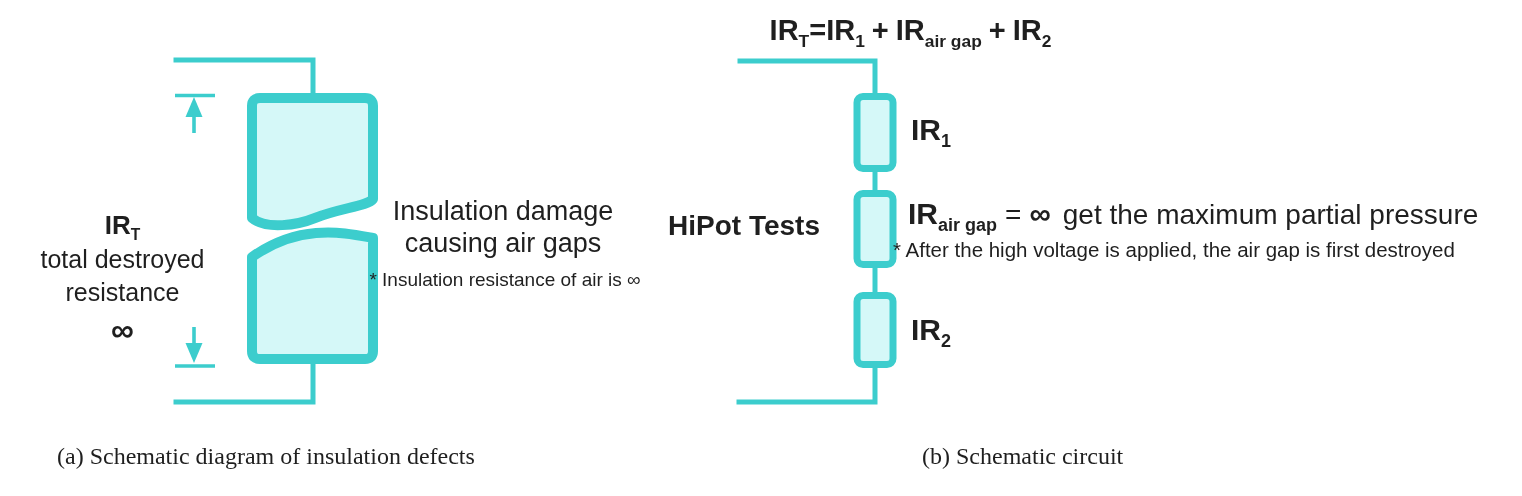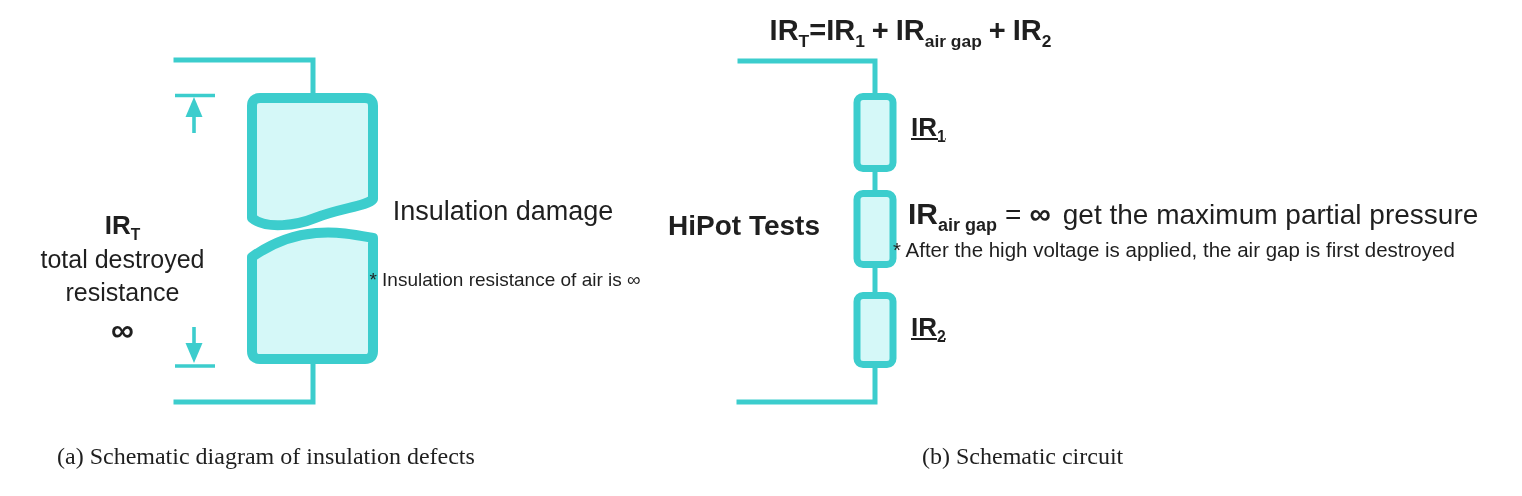--- a/index.html
+++ b/index.html
@@ -31,21 +31,21 @@
   .caption{font-size:24px;font-family:Liberation Serif, serif;}
   .caption-a{left:57px;top:442px;}
   .caption-b{left:922px;top:442px;}
 
   .formula{left:738px;top:13px;width:345px;text-align:center;font-size:29px;font-weight:700;white-space:nowrap;}
   .formula .plus{margin:0 7px;}
   sub{font-size:0.6em;line-height:0;}
 
   .hipot{left:658px;top:209px;width:172px;text-align:center;font-size:28px;font-weight:700;white-space:nowrap;}
 
-  .rlabel{font-size:26px;font-weight:700;white-space:nowrap;text-decoration:underline;}
+  .rlabel{font-size:30px;font-weight:700;white-space:nowrap;}
   .r1-label{left:911px;top:112px;}
   .r3-label{left:911px;top:312px;}
 
   .airgap-line{left:908px;top:196px;font-size:30px;white-space:nowrap;}
   .airgap-line .ir{font-weight:700;}
   .airgap-line .eq{font-weight:400;font-size:28px;margin:0 8px;}
   .airgap-line .inf{font-weight:700;}
   .airgap-line .rest{font-weight:400;font-size:28px;margin-left:12px;}
   .airgap-note{left:893px;top:238px;font-size:20.5px;white-space:nowrap;}
 </style>
@@ -87,20 +87,21 @@
 
   <div class="abs side-label">
     <div class="irt"><span>IR</span><sub>T</sub></div>
     <div>total destroyed</div>
     <div>resistance</div>
     <div class="inf">∞</div>
   </div>
 
   <div class="abs damage-label">
     <div>Insulation damage</div>
+    <div>causing air gaps</div>
   </div>
 
   <div class="abs note-a">* Insulation resistance of air is ∞</div>
 
   <div class="abs caption caption-a">(a) Schematic diagram of insulation defects</div>
 
   <div class="abs formula">
     <span><span>IR</span><sub>T</sub></span><span>=</span><span><span>IR</span><sub>1</sub></span><span class="plus">+</span><span><span>IR</span><sub>air gap</sub></span><span class="plus">+</span><span><span>IR</span><sub>2</sub></span>
   </div>
 

